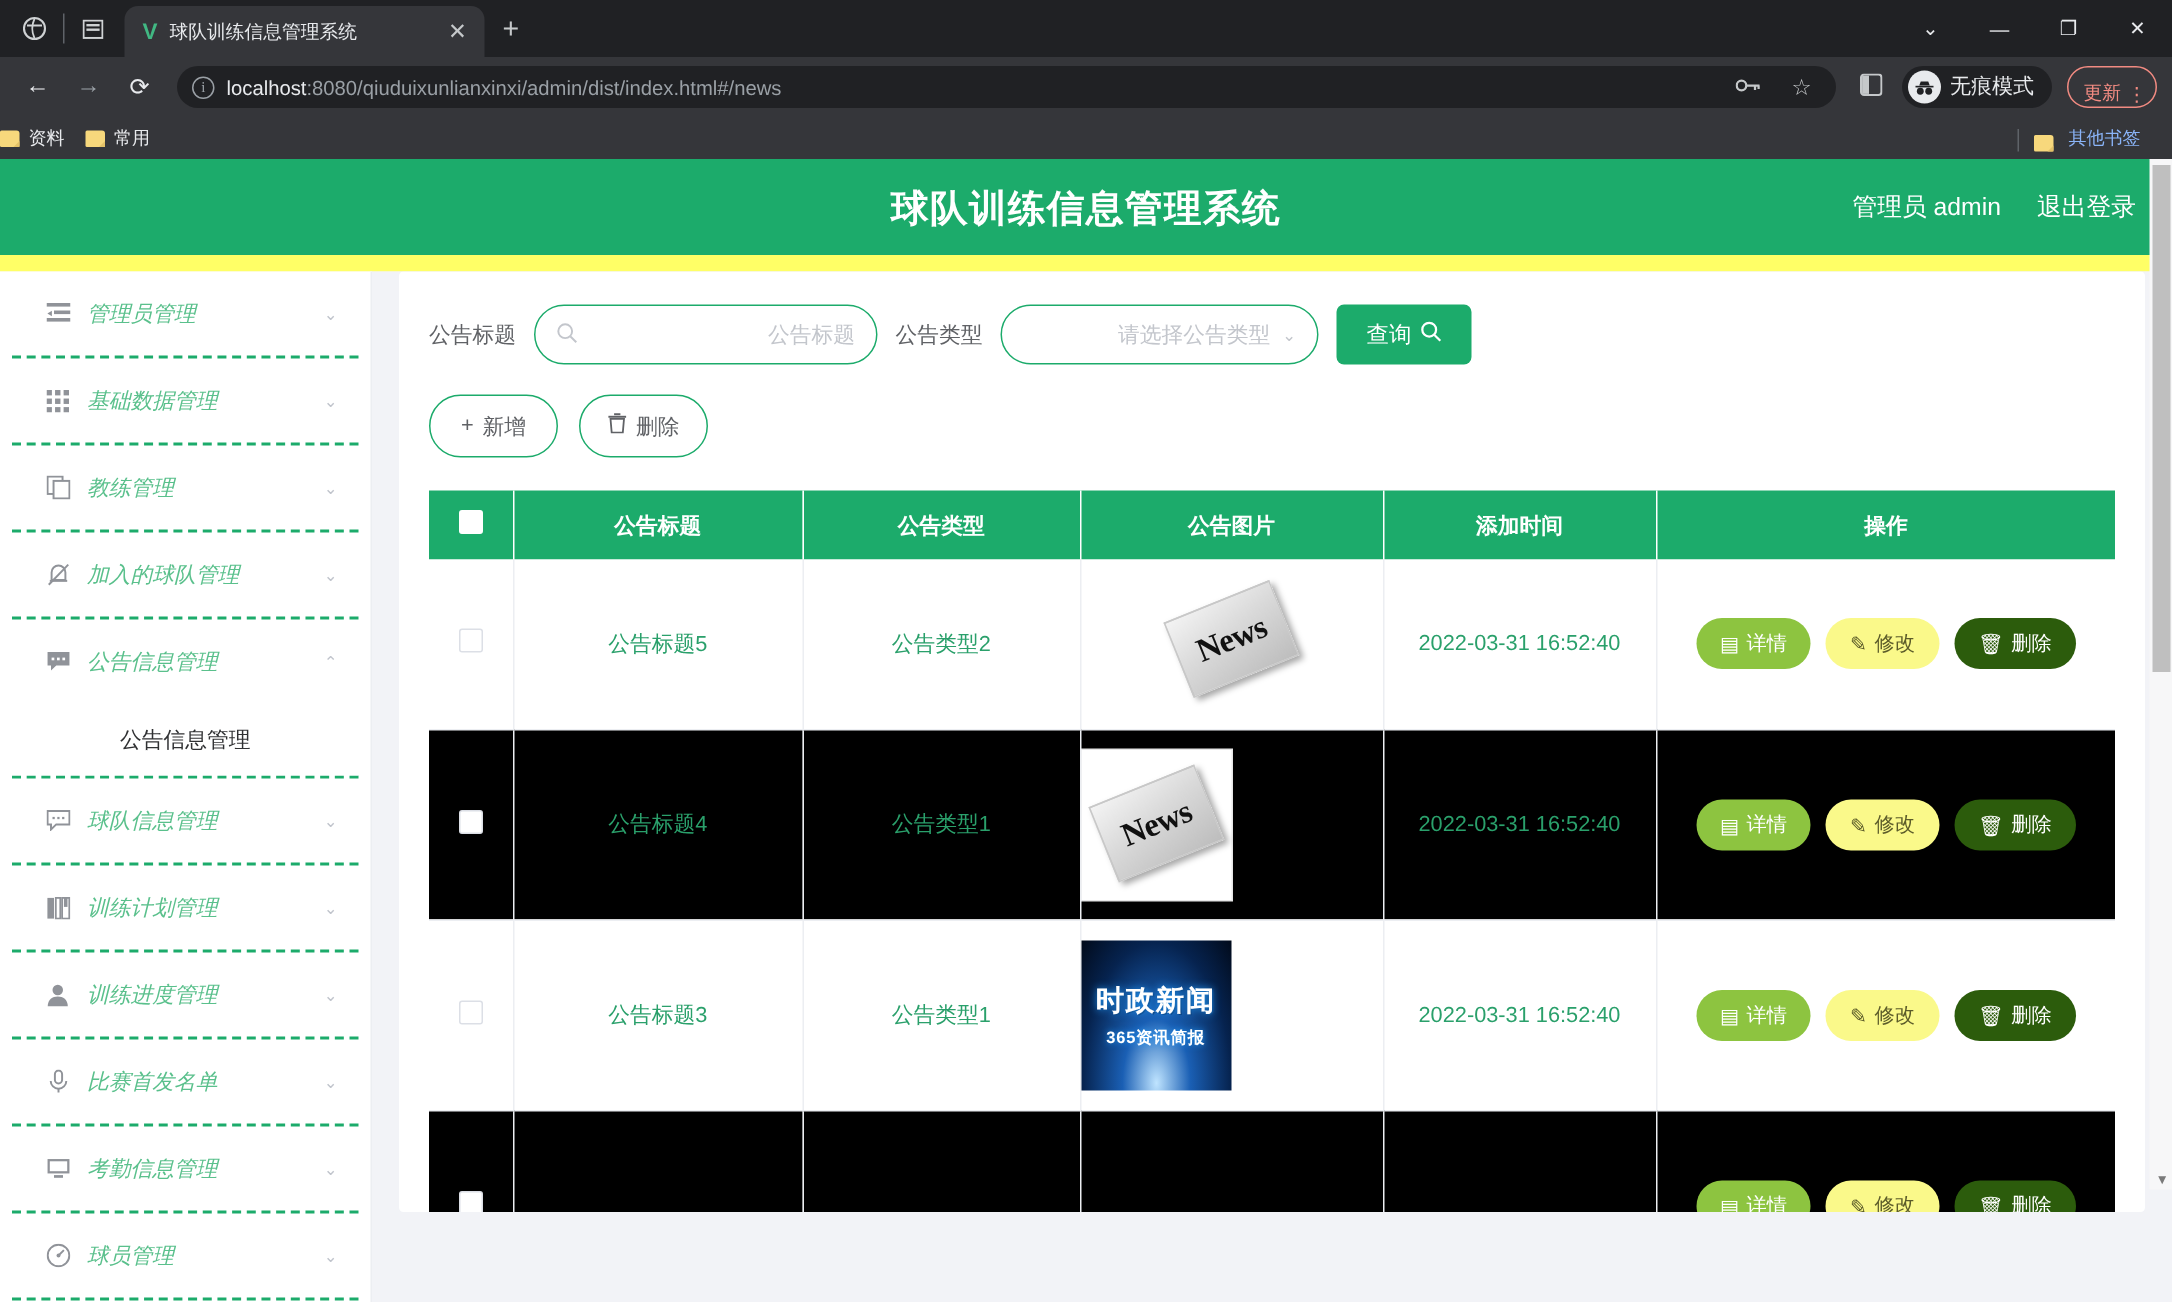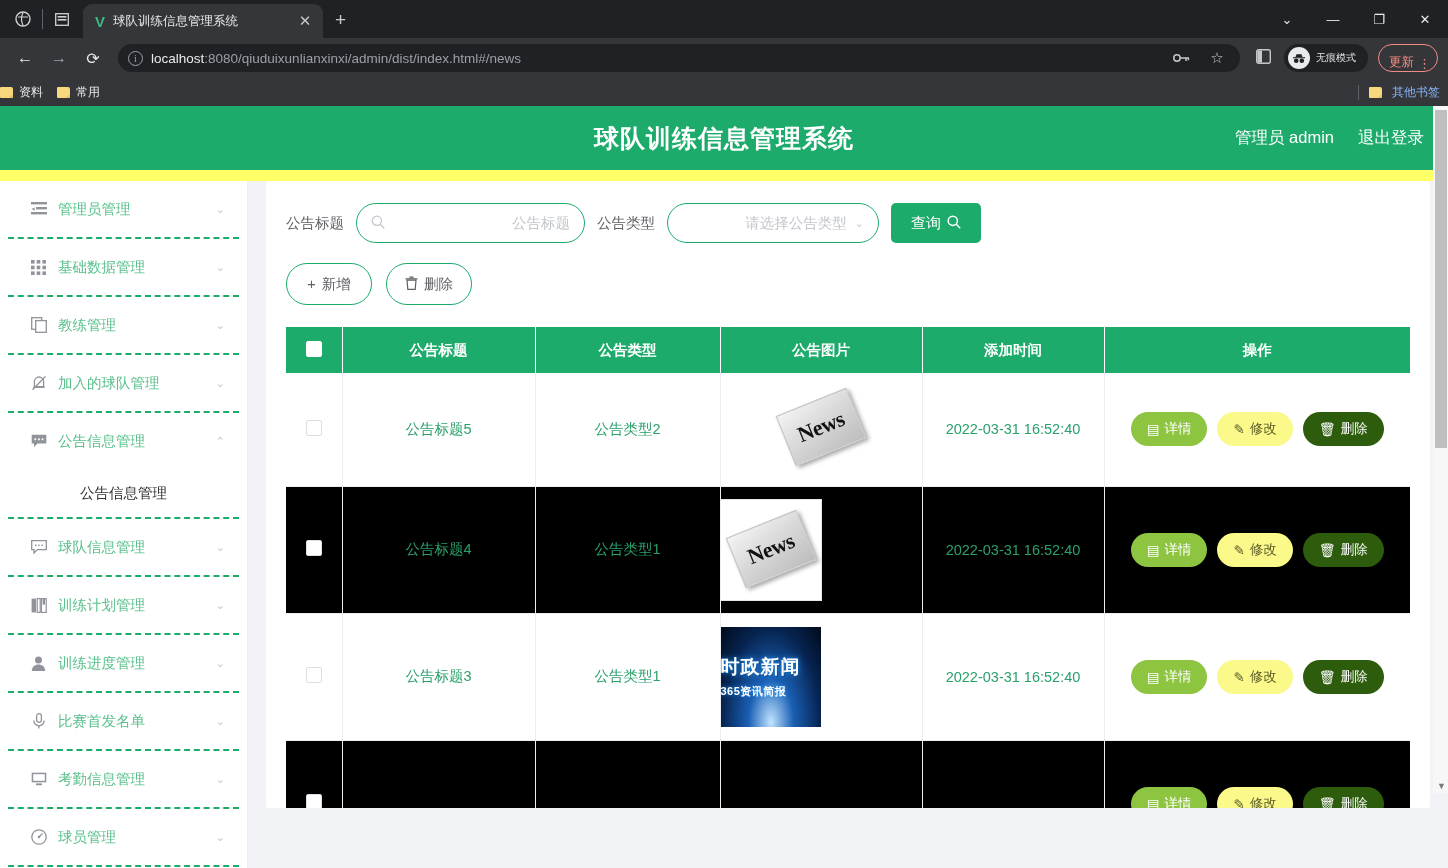--- a/index.html
+++ b/index.html
@@ -65,21 +65,21 @@
   .omni-right { display: flex; align-items: center; gap: 10px; margin-left: auto; color: #c5c8ca; }
   .tb-icon { color: #c5c8ca; font-size: 15px; width: 26px; text-align: center; cursor: pointer; }
   .incognito {
     display: flex; align-items: center; gap: 6px; background: #202124;
     border-radius: 14px; height: 28px; padding: 0 12px 0 4px; margin-left: 4px;
   }
   .incog-dot {
     width: 22px; height: 22px; border-radius: 50%; background: #e8eaed;
     display: flex; align-items: center; justify-content: center; font-size: 12px; color: #202124;
   }
-  .incog-label { color: #e8eaed; font-size: 10px; }
+  .incog-label { color: #e8eaed; font-size: 14px; }
   .update-btn {
     display: flex; align-items: flex-end; gap: 4px; border: 1px solid #f28b82;
     border-radius: 14px; height: 28px; padding: 0 6px 0 10px; margin-left: 6px; cursor: pointer;
   }
   .update-label { color: #f28b82; font-size: 12.5px; }
   .update-dots { color: #f28b82; font-size: 13px; letter-spacing: 0; }
 
   .bookmarks {
     height: 28px; background: #35363a; display: flex; align-items: center;
     padding: 0 0; gap: 14px; position: relative;
@@ -87,21 +87,21 @@
   .bm { display: flex; align-items: center; gap: 6px; cursor: pointer; }
   .bm-folder {
     width: 13px; height: 11px; background: #f7d87c; border-radius: 1px 2px 1px 1px;
     position: relative;
   }
   .bm-folder::after {
     content: ""; position: absolute; right: 0; bottom: 0;
     border-left: 4px solid transparent; border-bottom: 4px solid #e3c268;
   }
   .bm-label { color: #e8eaed; font-size: 12px; }
-  .bm-right { position: absolute; right: 8px; display: flex; align-items: center; gap: 10px; }
+  .bm-right { position: absolute; right: 21px; display: flex; align-items: flex-end; gap: 10px; }
   .bm-sep { width: 1px; height: 15px; background: #5f6368; }
   .bm-other { color: #8ab4f8; font-size: 12px; }
 
   
   .viewport {
     width: 1448px; height: 762px; background: #f2f3f7; position: relative; overflow: hidden;
   }
   .app-header {
     height: 64px; background: #1cab6b; display: flex; align-items: center;
     position: relative; padding: 0 24px;
@@ -126,21 +126,21 @@
   }
   .menu-group { border-bottom: 2px dashed #1cab6b; margin: 0 8px; }
   .menu-item {
     height: 56px; display: flex; align-items: center; padding: 0 14px 0 22px;
     cursor: pointer; gap: 11px;
   }
   .mi-icon {
     width: 17px; height: 17px; flex: none; display: flex; align-items: center;
     justify-content: center; color: #909399;
   }
-  .mi-label { color: #5ac08c; font-size: 14.5px; flex: 1; }
+  .mi-label { color: #5ac08c; font-size: 14.5px; flex: 1; font-style: italic; }
   .mi-arrow { color: #c0c4cc; font-size: 11px; }
   .submenu-item {
     height: 48px; display: flex; align-items: center; justify-content: center;
     color: #303133; font-size: 14.5px; cursor: pointer; background: #fff;
   }
 
   
   .main {
     flex: 1; padding: 0 18px 0 18px; overflow: hidden; position: relative; background: #f2f3f7;
   }
@@ -245,21 +245,21 @@
     color: #111; letter-spacing: -0.5px;
   }
   .news-box {
     width: 100px; height: 100px; background: #fff; display: flex;
     align-items: center; justify-content: center;
     box-shadow: 0 0 0 1px #e6e6e6;
   }
   .news-sq {
     width: 100px; height: 100px; position: relative; overflow: hidden;
     background: radial-gradient(ellipse at 50% 95%, #bfe4ff 0%, #1a5fb4 32%, #06234f 70%, #010a1a 100%);
-    display: flex; flex-direction: column; align-items: flex-start; justify-content: center;
+    display: flex; flex-direction: column; align-items: center; justify-content: center;
   }
   .sq-t1 {
     color: #fff; font-size: 19px; font-weight: bold; letter-spacing: 1px;
     text-shadow: 0 0 6px #2196f3, 1px 1px 0 #0b3a75; margin-bottom: 4px;
   }
   .sq-t2 {
     color: #fff; font-size: 11px; font-weight: bold; letter-spacing: .5px;
     text-shadow: 0 0 4px #2196f3;
   }
   .globe-sq {

